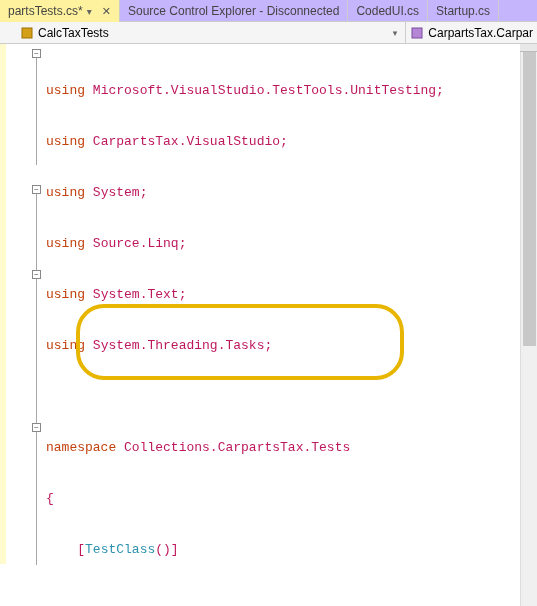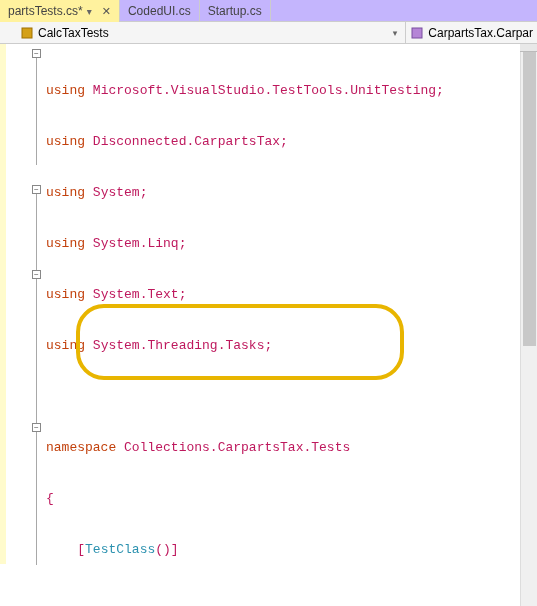--- a/index.html
+++ b/index.html
@@ -156,20 +156,23 @@
 </head>
 <body>
 
 <div class="tab-bar">
   <div class="tab active">
     <span>partsTests.cs*</span>
     <span class="tab-toggle">▾</span>
     <span class="tab-close">✕</span>
   </div>
   <div class="tab">
+    <span>Source Control Explorer - Disconnected</span>
+  </div>
+  <div class="tab">
     <span>CodedUI.cs</span>
   </div>
   <div class="tab">
     <span>Startup.cs</span>
   </div>
 </div>
 
 <div class="nav-bar">
   <div class="nav-left">
     <span class="nav-icon">
@@ -196,23 +199,23 @@
     <div class="collapse-box" style="top:5px">−</div>
     <div class="outline-bar" style="top:14px;height:107px"></div>
     <div class="collapse-box" style="top:141px">−</div>
     <div class="outline-bar" style="top:150px;height:371px"></div>
     <div class="collapse-box" style="top:226px">−</div>
     <div class="collapse-box" style="top:379px">−</div>
   </div>
 
   <div class="code-area">
     <div class="line"><span class="kw">using</span> <span class="plain">Microsoft.VisualStudio.TestTools.UnitTesting;</span></div>
-    <div class="line"><span class="kw">using</span> <span class="plain">Disconnected.CarpartsTax;</span></div>
+    <div class="line"><span class="kw">using</span> <span class="plain">CarpartsTax.VisualStudio;</span></div>
     <div class="line"><span class="kw">using</span> <span class="plain">System;</span></div>
-    <div class="line"><span class="kw">using</span> <span class="plain">System.Linq;</span></div>
+    <div class="line"><span class="kw">using</span> <span class="plain">Source.Linq;</span></div>
     <div class="line"><span class="kw">using</span> <span class="plain">System.Text;</span></div>
     <div class="line"><span class="kw">using</span> <span class="plain">System.Threading.Tasks;</span></div>
     <div class="line"></div>
     <div class="line"><span class="kw">namespace</span> <span class="plain">Collections.CarpartsTax.Tests</span></div>
     <div class="line"><span class="plain">{</span></div>
     <div class="line">    <span class="plain">[</span><span class="type">TestClass</span><span class="plain">()]</span></div>
     
     
     
     

